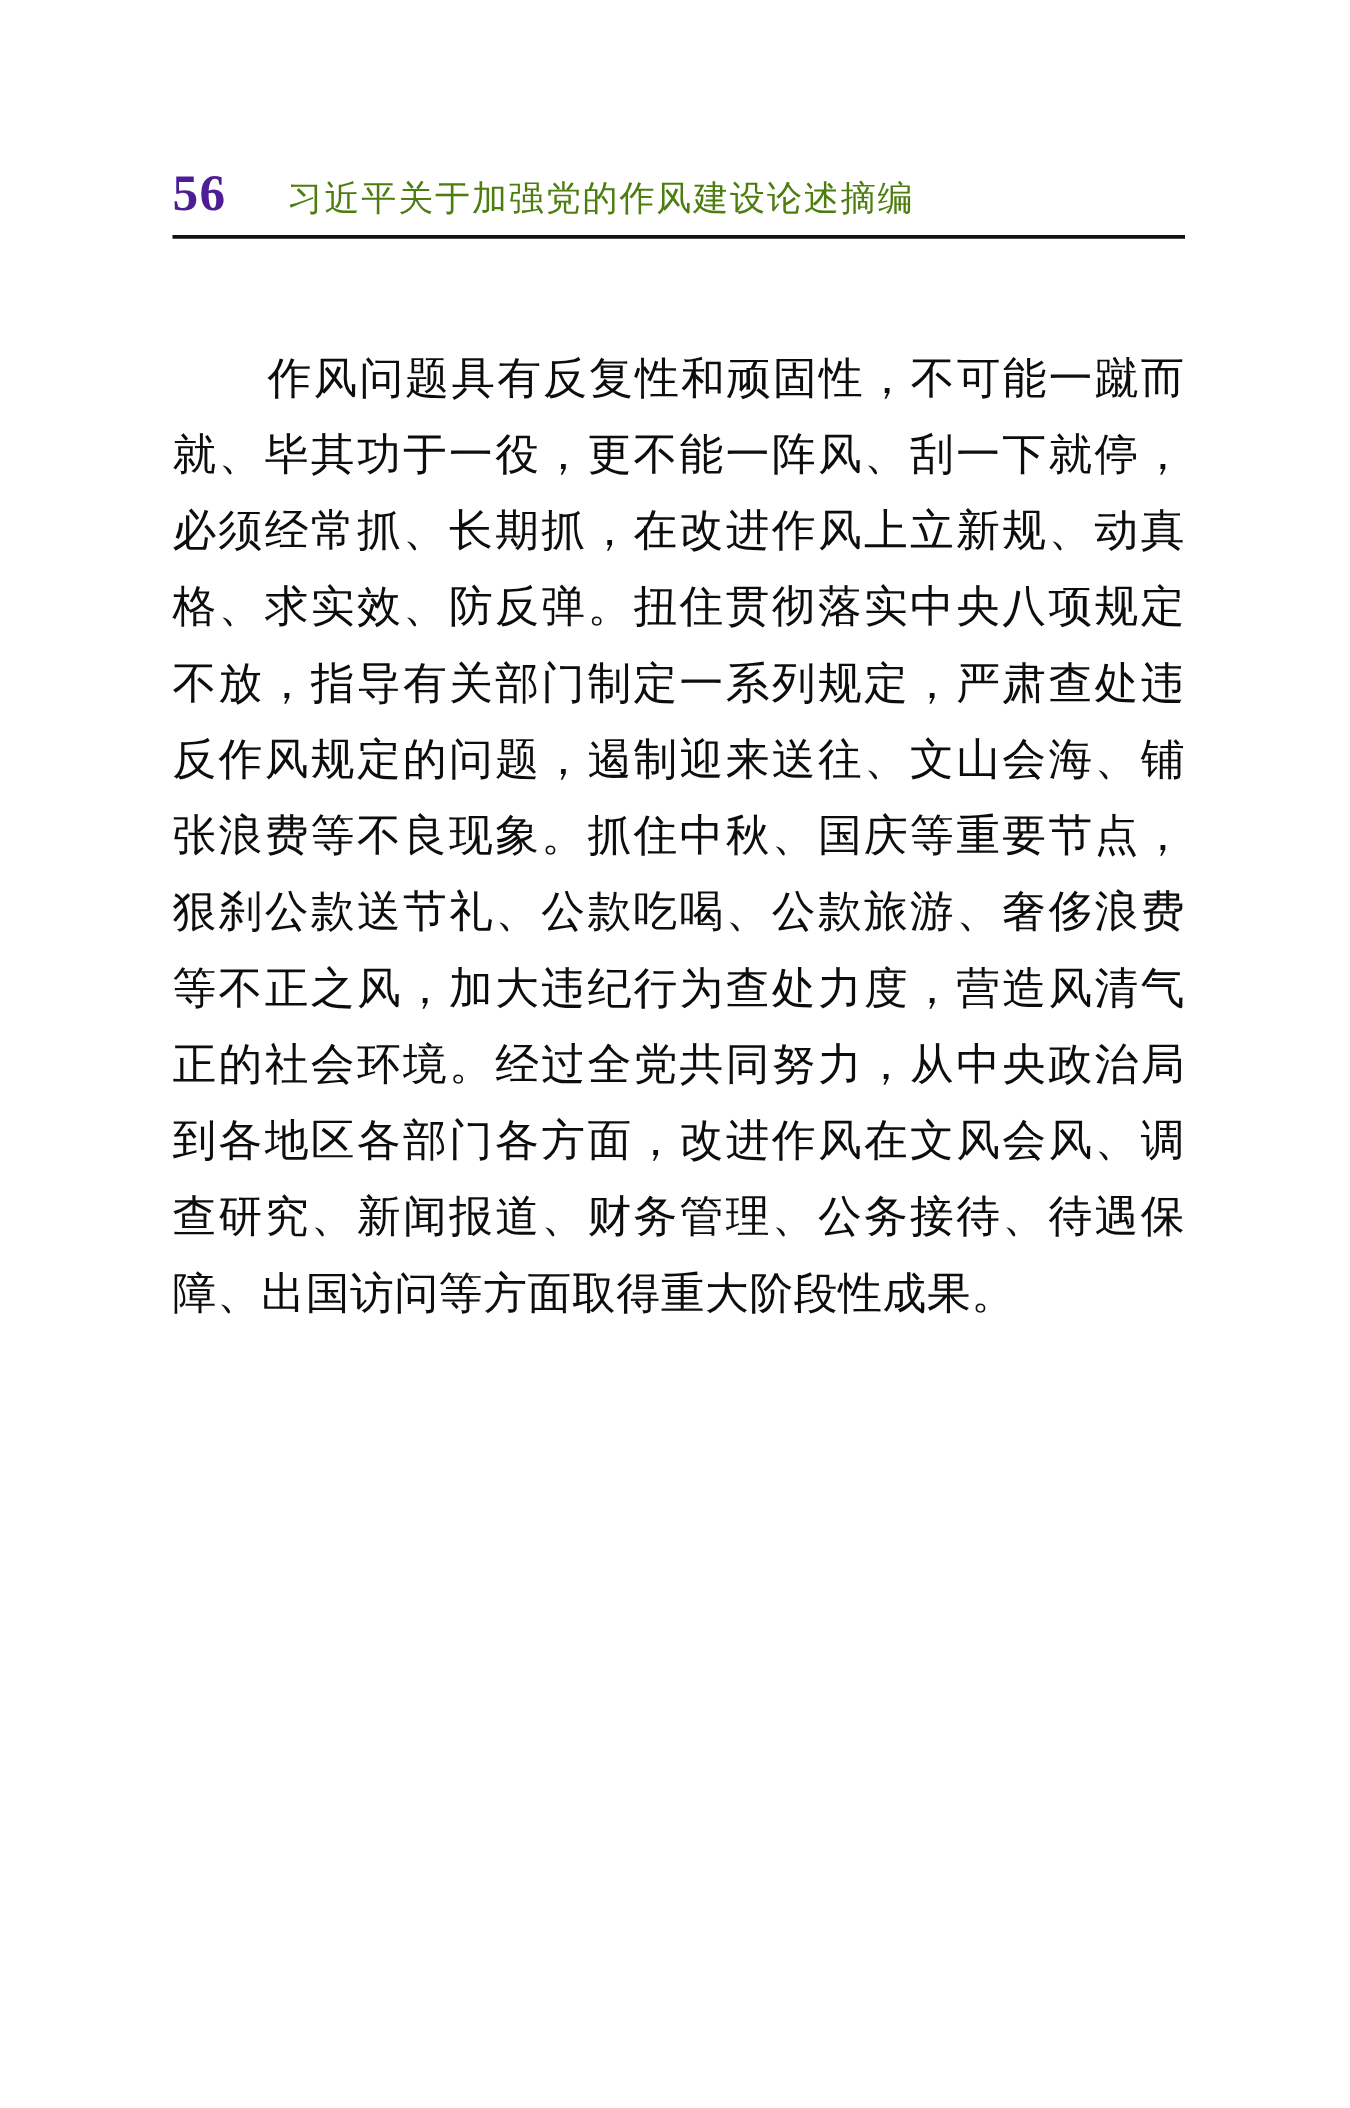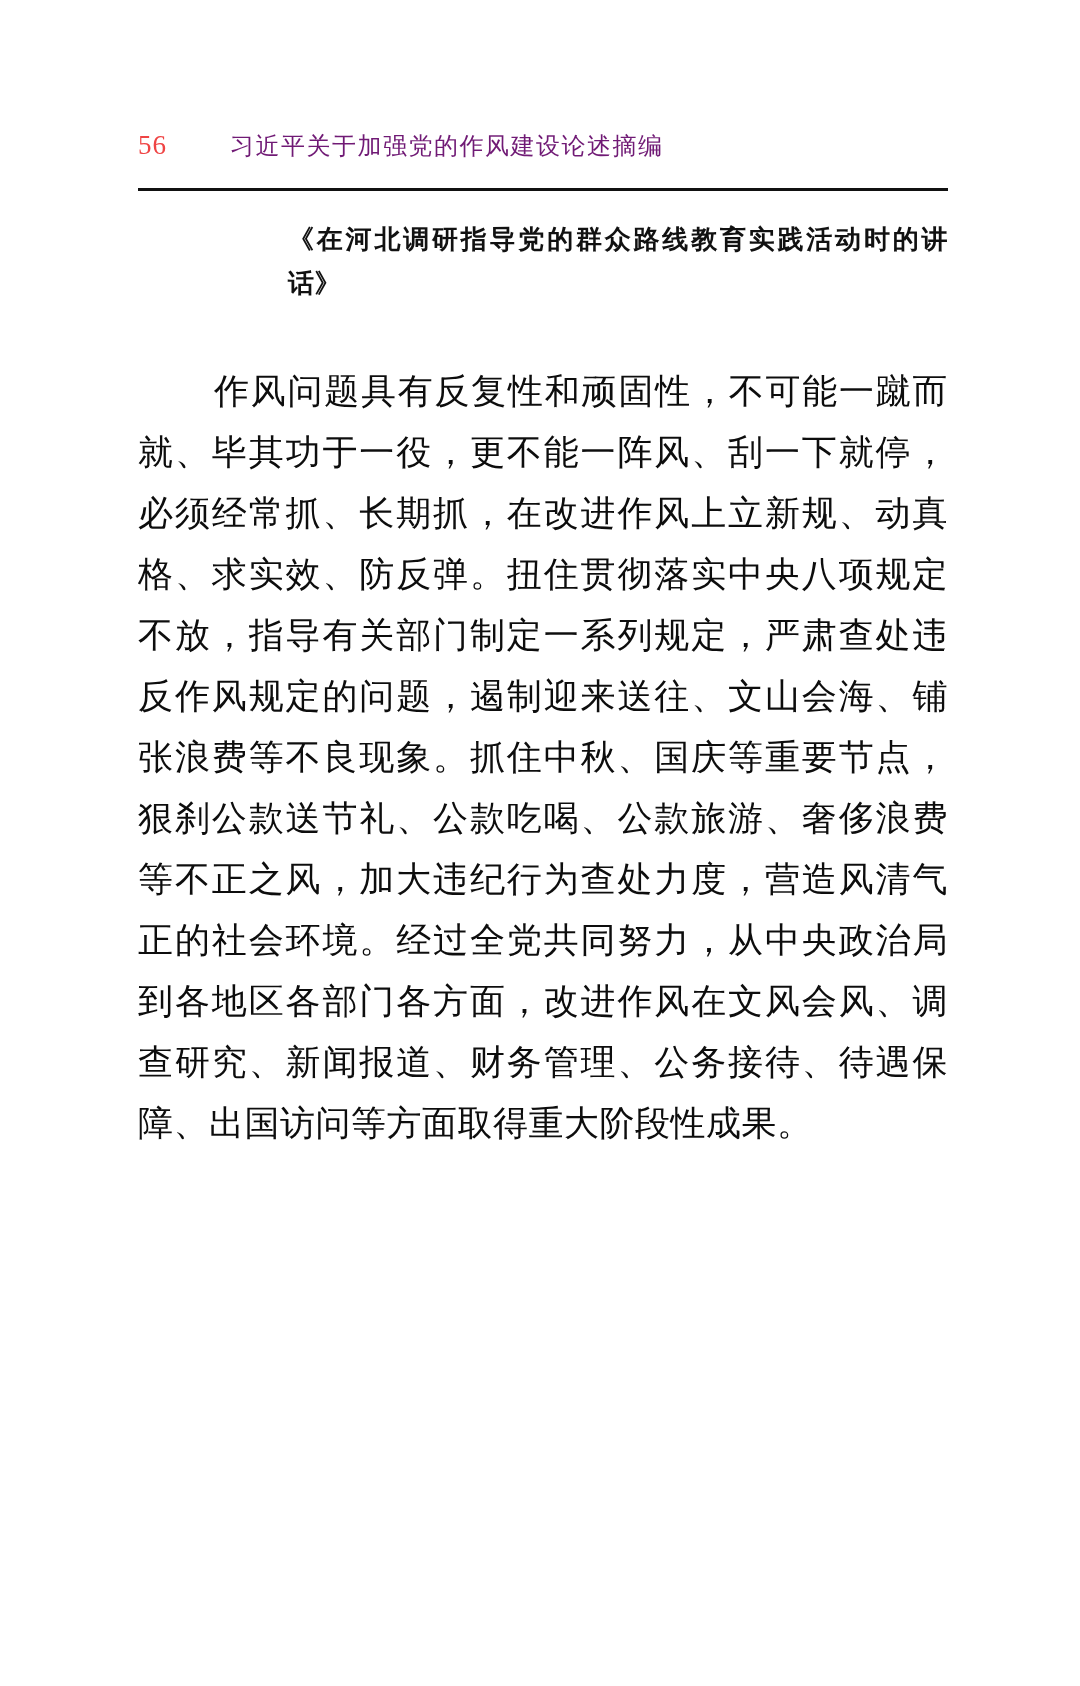--- a/index.html
+++ b/index.html
@@ -31,32 +31,32 @@
   }
 
   
   .running-head {
     display: flex;
     align-items: baseline;
     height: 54px;
   }
   .folio {
     font-family: "Liberation Serif", "DejaVu Serif", serif;
-    font-size: 27px;
-    font-weight: 400;
+    font-size: 41px;
+    font-weight: 700;
     letter-spacing: 1px;
-    color: #ef4444;
+    color: #4c1d95;
     width: 92px;
     flex: none;
   }
   .head-title {
     font-family: Liberation Serif, serif;
-    font-size: 24px;
+    font-size: 28px;
     letter-spacing: 1.5px;
-    color: #701a75;
+    color: #4d7c0f;
     white-space: nowrap;
   }
   .head-rule {
     border-top: 3px solid #111;
     margin-top: 4px;
     width: 810px;
   }
 
   
   .body-block {
@@ -106,21 +106,20 @@
 
     <div class="running-head">
       <div class="folio">56</div>
       <div class="head-title">习近平关于加强党的作风建设论述摘编</div>
     </div>
     <div class="head-rule"></div>
 
     <div class="body-block">
 
 
-      <div class="cite cite-1">《在河北调研指导党的群众路线教育实践活动时的讲话》</div>
 
       <div class="gap"></div>
 
       <p class="para indent">作风问题具有反复性和顽固性，不可能一蹴而就、毕其功于一役，更不能一阵风、刮一下就停，必须经常抓、长期抓，在改进作风上立新规、动真格、求实效、防反弹。扭住贯彻落实中央八项规定不放，指导有关部门制定一系列规定，严肃查处违反作风规定的问题，遏制迎来送往、文山会海、铺张浪费等不良现象。抓住中秋、国庆等重要节点，狠刹公款送节礼、公款吃喝、公款旅游、奢侈浪费等不正之风，加大违纪行为查处力度，营造风清气正的社会环境。经过全党共同努力，从中央政治局到各地区各部门各方面，改进作风在文风会风、调查研究、新闻报道、财务管理、公务接待、待遇保障、出国访问等方面取得重大阶段性成果。</p>
 
     </div>
   </div>
 </div>
 
 </body></html>

